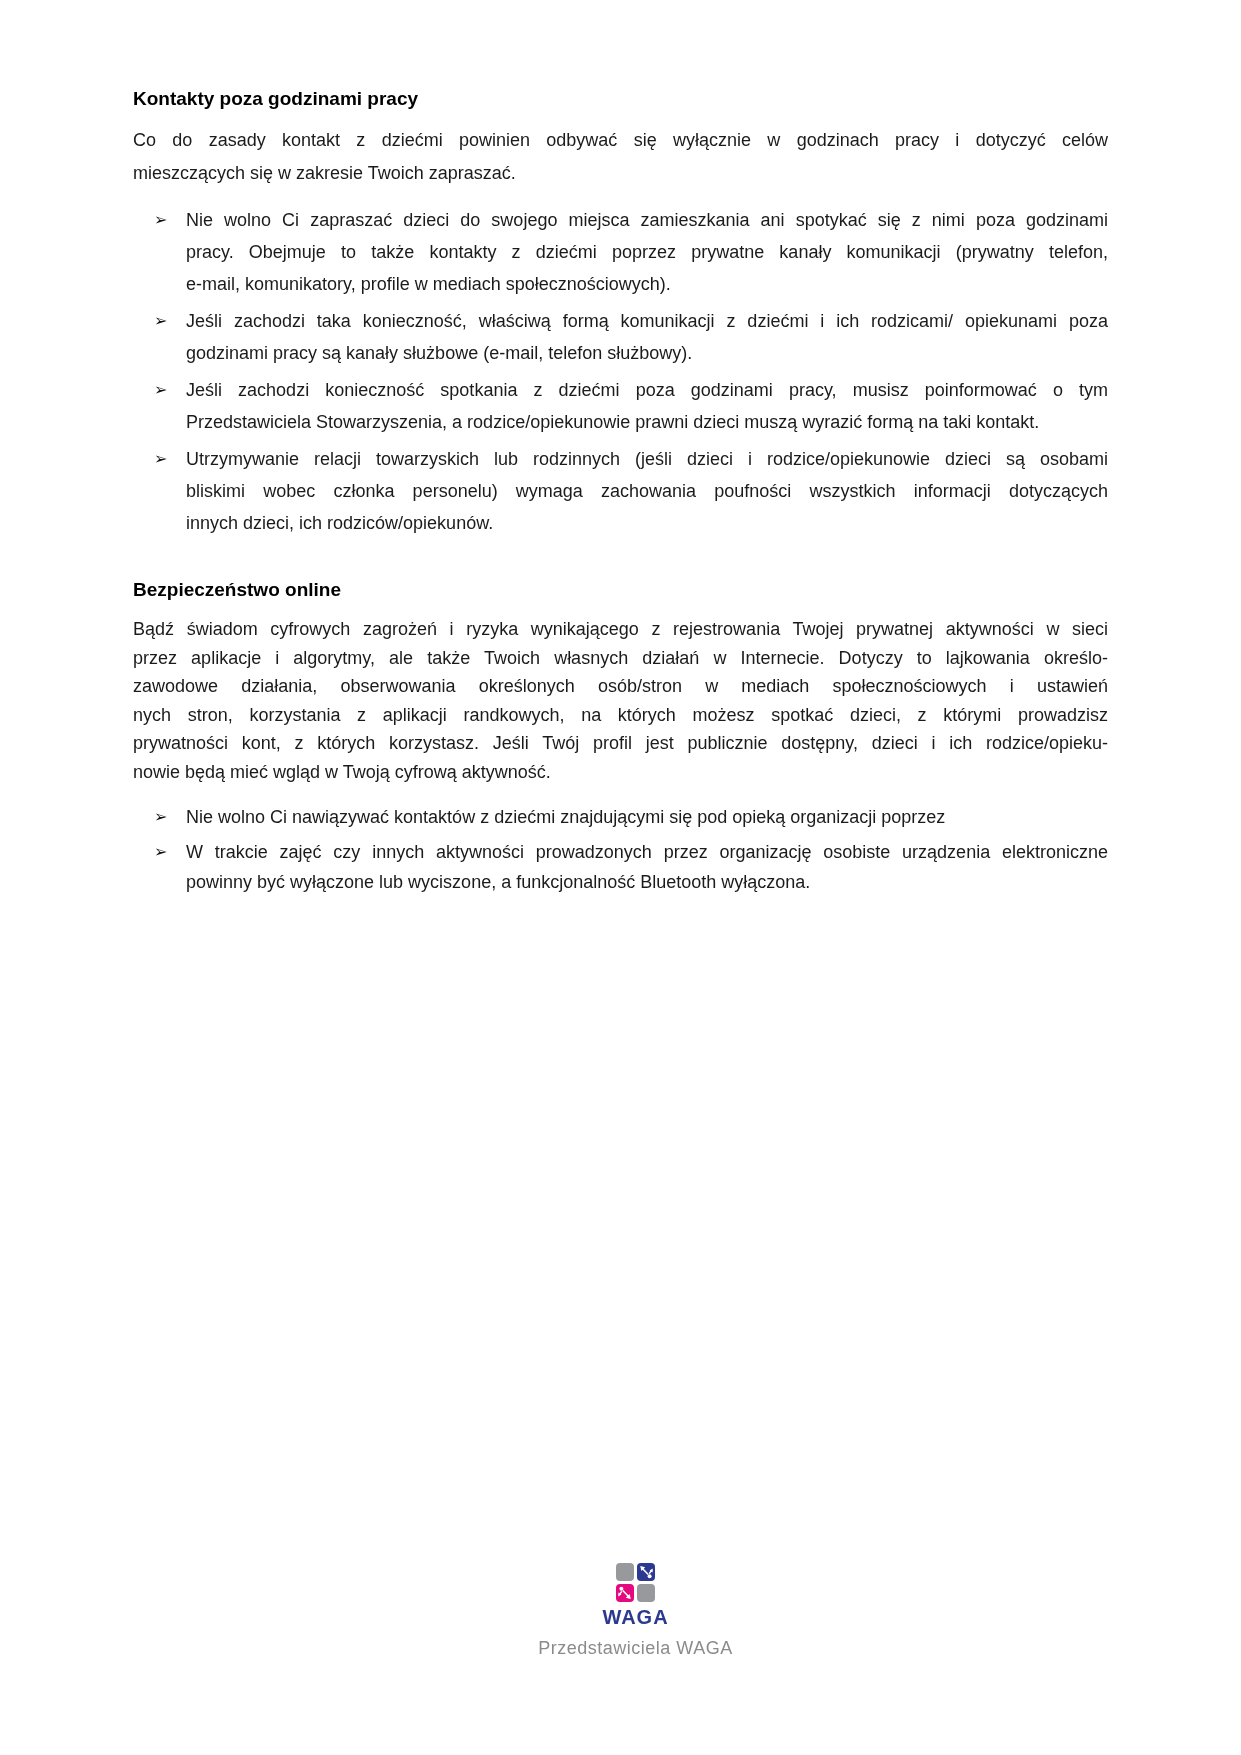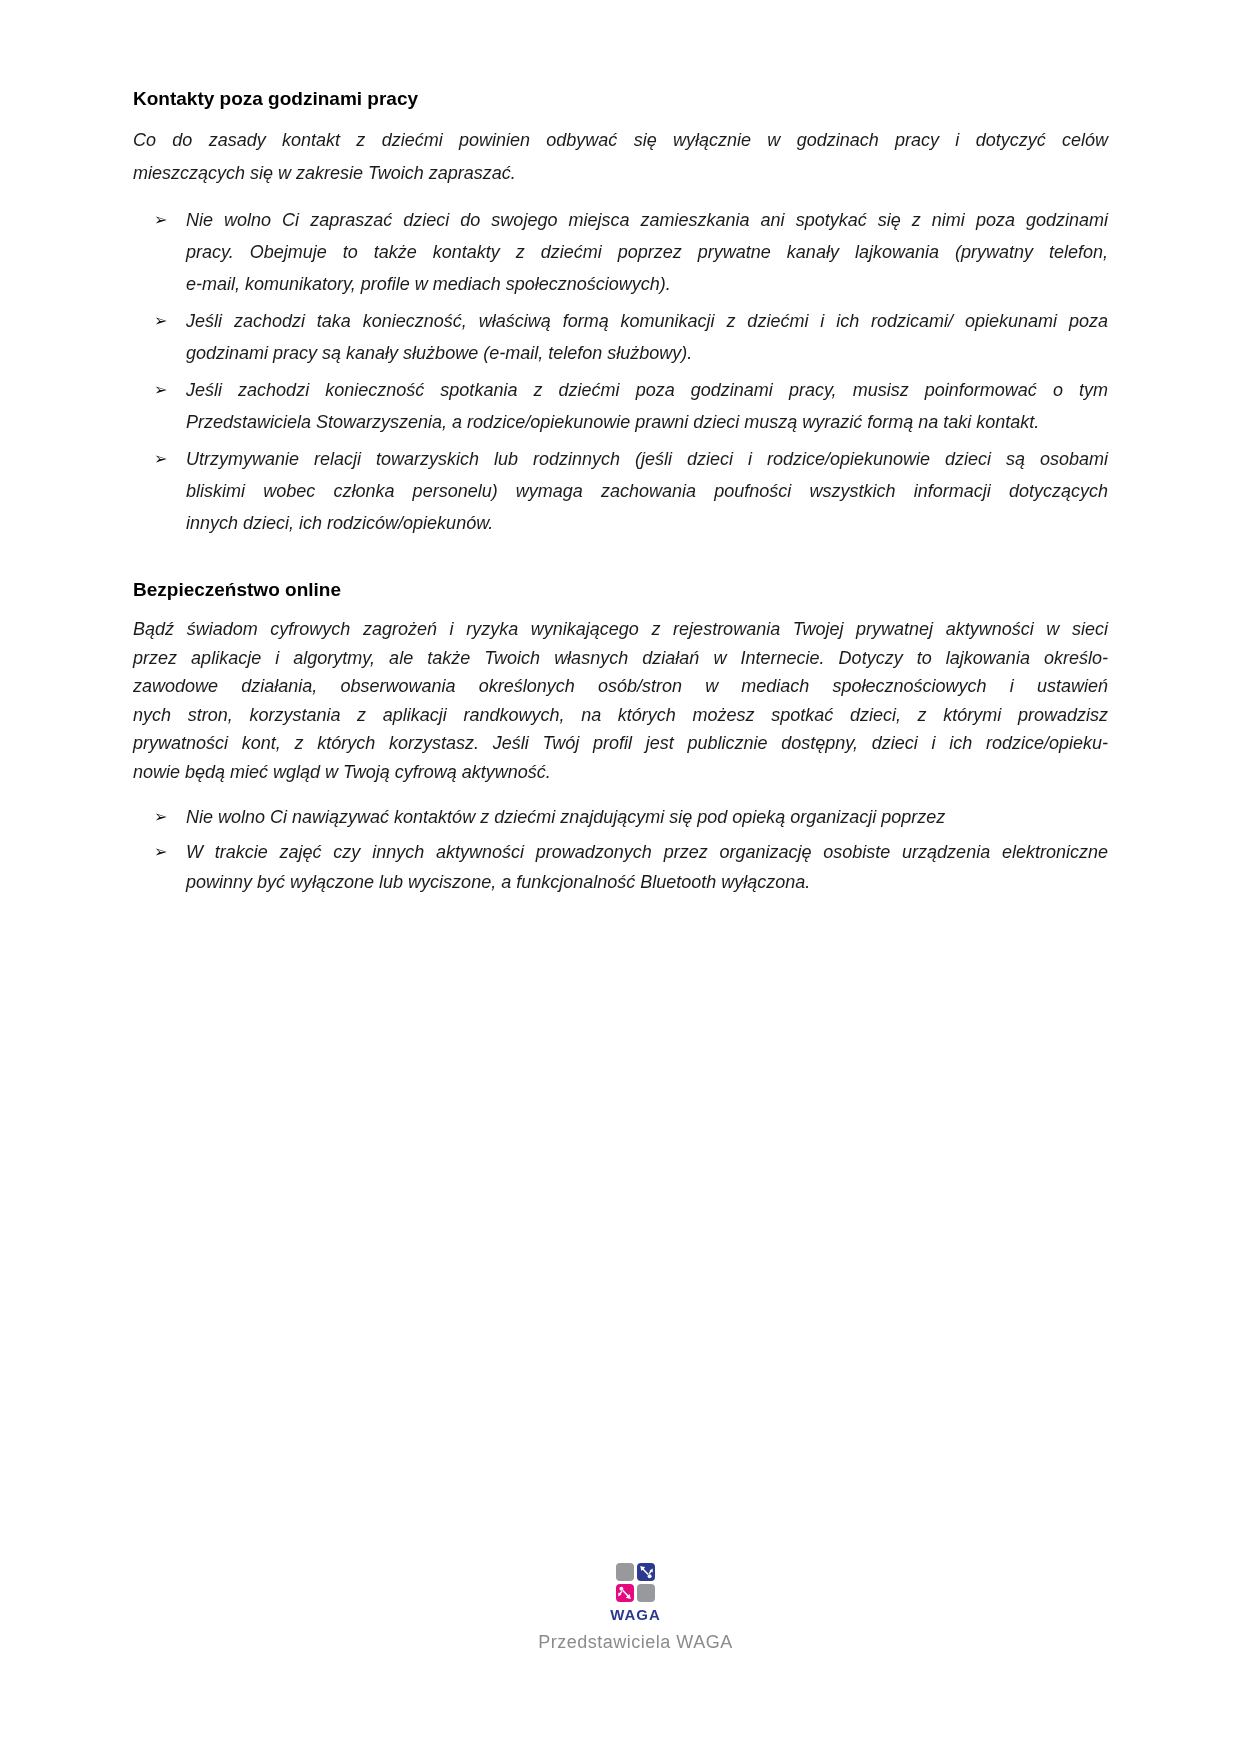--- a/index.html
+++ b/index.html
@@ -12,21 +12,21 @@
     color:#1b1b1b;
     overflow:hidden;
   }
   .content { position:absolute; left:133px; top:86px; width:975px; }
 
   .section-heading {
     font-size:19px; font-weight:bold; color:#000;
     line-height:26px; margin:0 0 12px 0;
     text-align:left;
   }
-  .line { font-size:18px; text-align:justify; text-align-last:justify;font-style:italic; }
+  .line { font-size:18px; text-align:justify; text-align-last:justify; }
   .intro { margin:0 0 14px 0; }
   .intro .line:last-child,
   .bullet-text .line:last-child { text-align-last:left; }
 
   .s1 .intro .line { line-height:33px; }
   .s1 .bullet-text .line { line-height:32px; }
 
   .section-2 { margin-top:38px; }
   .section-2 .intro .line { line-height:28.5px; }
   .section-2 .bullet-text .line { line-height:30px; }
@@ -48,21 +48,21 @@
   }
   .logo-grid {
     display:grid;
     grid-template-columns:18px 18px;
     grid-template-rows:18px 18px;
     gap:3px;
   }
   .sq { width:18px; height:18px; border-radius:4px; }
   .sq svg { display:block; width:18px; height:18px; }
   .logo-word {
-    margin-top:4px; font-size:15px; font-weight:bold;
+    margin-top:4px; font-size:20px; font-weight:bold;
     letter-spacing:1px; text-align:right;
   }
   .logo-caption { margin-top:9px; font-size:18px; letter-spacing:0.5px; }
 </style>
 </head>
 <body>
 
 <div class="page">
   <div class="content">
 
@@ -71,21 +71,21 @@
       <div class="intro">
           <div class="line">Co do zasady kontakt z dziećmi powinien odbywać się wyłącznie w godzinach pracy i dotyczyć celów</div>
           <div class="line">mieszczących się w zakresie Twoich zapraszać.</div>
         </div>
 
       <div class="bullet-list">
         <div class="bullet-item">
           <span class="bullet-marker">➢</span>
           <div class="bullet-text">
               <div class="line">Nie wolno Ci zapraszać dzieci do swojego miejsca zamieszkania ani spotykać się z nimi poza godzinami</div>
-              <div class="line">pracy. Obejmuje to także kontakty z dziećmi poprzez prywatne kanały lajkowania (prywatny telefon,</div>
+              <div class="line">pracy. Obejmuje to także kontakty z dziećmi poprzez prywatne kanały komunikacji (prywatny telefon,</div>
               <div class="line">e-mail, komunikatory, profile w mediach społecznościowych).</div>
             </div>
         </div>
         <div class="bullet-item">
           <span class="bullet-marker">➢</span>
           <div class="bullet-text">
               <div class="line">Jeśli zachodzi taka konieczność, właściwą formą komunikacji z dziećmi i ich rodzicami/ opiekunami poza</div>
               <div class="line">godzinami pracy są kanały służbowe (e-mail, telefon służbowy).</div>
             </div>
         </div>

